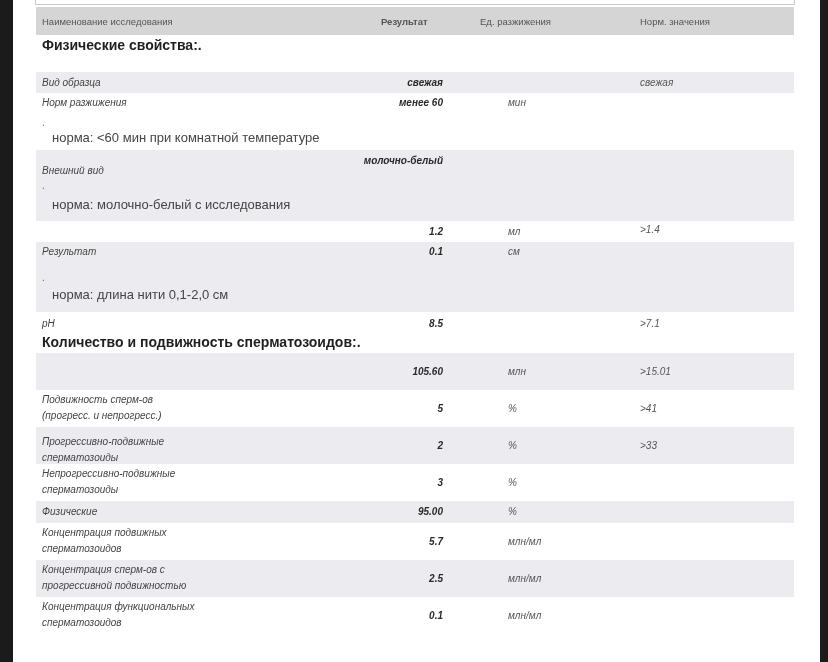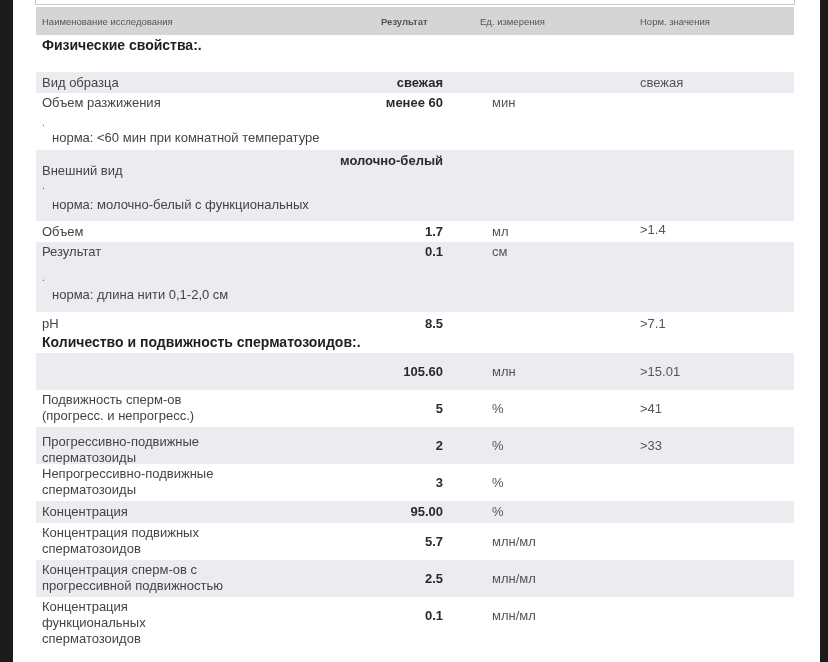--- a/index.html
+++ b/index.html
@@ -11,75 +11,74 @@
   }
   .edge-left { position:absolute; left:0; top:0; width:13px; height:662px; background:#1b1b1b; }
   .edge-right { position:absolute; left:820px; top:0; width:8px; height:662px; background:#1b1b1b; }
   .page { position:absolute; left:13px; top:0; width:807px; height:662px; background:#ffffff; }
   .top-box { position:absolute; left:22px; top:-2px; width:758px; height:6px; border:1px solid #c9c9c9; border-top:none; background:#fff; }
   .table { position:absolute; left:23px; top:7px; width:758px; }
   .row { position:relative; width:758px; }
   .row.shade { background:#ececf0; }
   .hdr { background:#d5d5d5; height:28px; }
   .hdr span { position:absolute; top:9px; font-size:9.5px; color:#555; }
-  .cell { position:absolute; font-size:13px; line-height:16px; }
+  .cell { position:absolute; font-size:10px; line-height:16px;font-style:italic; }
   .name { left:6px; color:#444; width:200px; }
   .res { right:351px; text-align:right; font-weight:bold; color:#2a2a2a; }
-  .unit { left:456px; color:#555; }
+  .unit { left:472px; color:#555; }
   .norm { left:604px; color:#555; }
   .section { font-size:14px; font-weight:bold; color:#1f1f1f; position:absolute; left:6px; }
   .note { position:absolute; left:16px; font-size:13px; color:#444; }
   .dot { position:absolute; left:6px; font-size:10px; color:#666; }
 </style>
 </head>
 <body>
 
 <div class="edge-left"></div>
 <div class="edge-right"></div>
 
 <div class="page">
   <div class="top-box"></div>
 
   <div class="table">
 
     <div class="row hdr">
       <span style="left:6px">Наименование исследования</span>
       <span style="left:345px;font-weight:bold">Результат</span>
-      <span style="left:444px">Ед. измерения</span>
+      <span style="left:444px">Ед. разжижения</span>
       <span style="left:604px">Норм. значения</span>
     </div>
 
     <div class="row" style="height:37px">
       <span class="section" style="top:2px">Физические свойства:.</span>
     </div>
 
     <div class="row shade" style="height:21px">
       <span class="cell name" style="top:3px">Вид образца</span>
       <span class="cell res" style="top:3px">свежая</span>
       <span class="cell norm" style="top:3px">свежая</span>
     </div>
 
     <div class="row" style="height:57px">
-      <span class="cell name" style="top:2px">Объем разжижения</span>
+      <span class="cell name" style="top:2px">Норм разжижения</span>
       <span class="cell res" style="top:2px">менее 60</span>
       <span class="cell unit" style="top:2px">мин</span>
       <span class="dot" style="top:24px">.</span>
       <span class="note" style="top:37px">норма: &lt;60 мин при комнатной температуре</span>
     </div>
 
     <div class="row shade" style="height:71px">
       <span class="cell name" style="top:13px">Внешний вид</span>
       <span class="cell res" style="top:3px">молочно-белый</span>
       <span class="dot" style="top:30px">.</span>
-      <span class="note" style="top:47px">норма: молочно-белый с функциональных</span>
+      <span class="note" style="top:47px">норма: молочно-белый с исследования</span>
     </div>
 
     <div class="row" style="height:21px">
-      <span class="cell name" style="top:3px">Объем</span>
-      <span class="cell res" style="top:3px">1.7</span>
+      <span class="cell res" style="top:3px">1.2</span>
       <span class="cell unit" style="top:3px">мл</span>
       <span class="cell norm" style="top:1px">&gt;1.4</span>
     </div>
 
     <div class="row shade" style="height:70px">
       <span class="cell name" style="top:2px">Результат</span>
       <span class="cell res" style="top:2px">0.1</span>
       <span class="cell unit" style="top:2px">см</span>
       <span class="dot" style="top:30px">.</span>
       <span class="note" style="top:45px">норма: длина нити 0,1-2,0 см</span>
@@ -115,21 +114,21 @@
       <span class="cell norm" style="top:11px">&gt;33</span>
     </div>
 
     <div class="row" style="height:37px">
       <span class="cell name" style="top:2px;width:190px">Непрогрессивно-подвижные сперматозоиды</span>
       <span class="cell res" style="top:11px">3</span>
       <span class="cell unit" style="top:11px">%</span>
     </div>
 
     <div class="row shade" style="height:22px">
-      <span class="cell name" style="top:3px">Концентрация</span>
+      <span class="cell name" style="top:3px">Физические</span>
       <span class="cell res" style="top:3px">95.00</span>
       <span class="cell unit" style="top:3px">%</span>
     </div>
 
     <div class="row" style="height:37px">
       <span class="cell name" style="top:2px;width:170px">Концентрация подвижных сперматозоидов</span>
       <span class="cell res" style="top:11px">5.7</span>
       <span class="cell unit" style="top:11px">млн/мл</span>
     </div>
 

